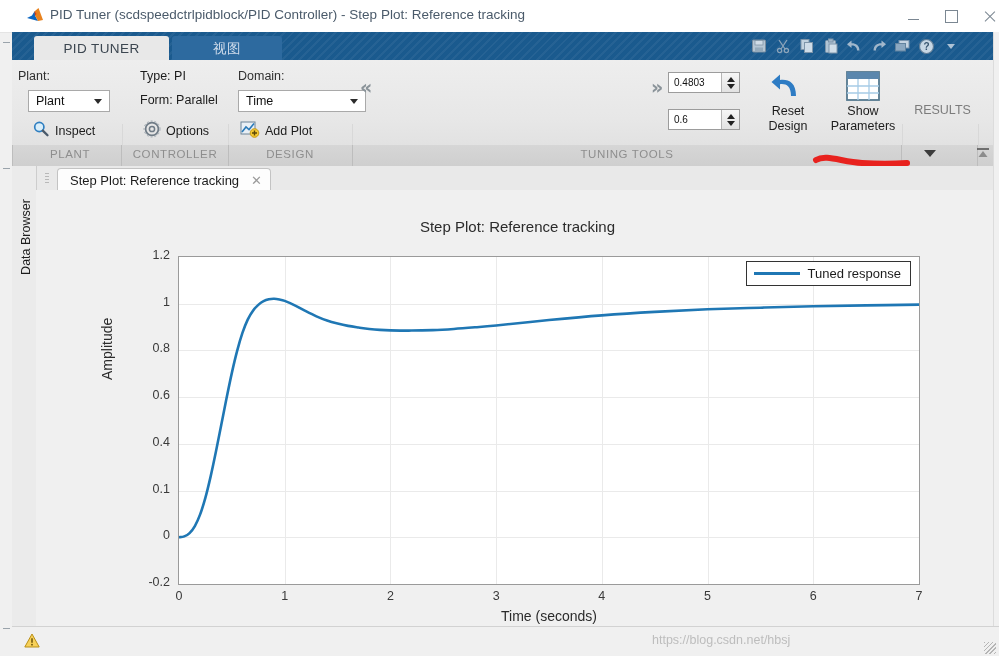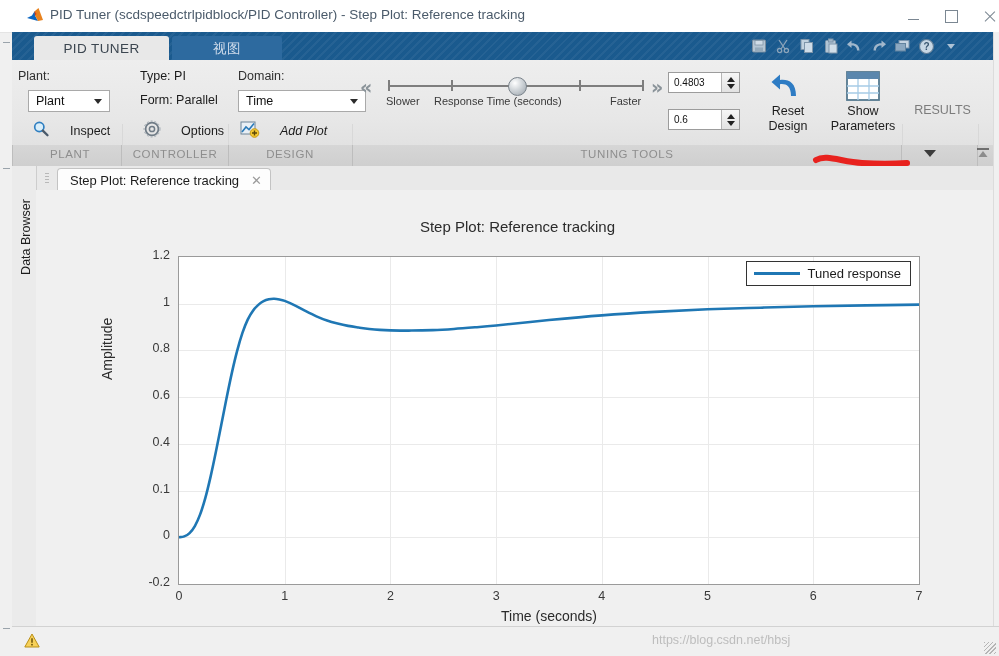--- a/index.html
+++ b/index.html
@@ -119,21 +119,21 @@
     display:flex; align-items:center; font-size:12.5px; color:#111;
     box-sizing: border-box;
   }
   .combo .cb-text { padding-left: 7px; flex:1; white-space:nowrap;}
   .combo .cb-arrow {
     width: 0; height: 0; margin-right: 7px;
     border-left: 4.5px solid transparent; border-right: 4.5px solid transparent;
     border-top: 5px solid #2b2b2b;
   }
   .cmdbtn {
-    position:absolute; display:flex; align-items:center; gap:20px;
+    position:absolute; display:flex; align-items:center; gap:5px;
     font-size:12.5px; color:#1c1c1c; white-space:nowrap;
   }
 
   
   .spin {
     position:absolute; width:72px; height:21px; background:#fff;
     border:1px solid #9c9c9c; box-sizing:border-box;
     display:flex; align-items:center;
   }
   .spin .sp-val { padding-left:5px; font-size:10px; color:#111; flex:1;}
@@ -387,49 +387,37 @@
       </span>
       <span>Options</span>
     </div>
     <div class="grp-sep-body" style="left:216px;"></div>
 
     <div class="lbl" style="left:226px; top:9px;">Domain:</div>
     <div class="combo" style="left:226px; top:30px; width:128px; height:22px;">
       <div class="cb-text">Time</div>
       <div class="cb-arrow"></div>
     </div>
-    <div class="cmdbtn" style="left:228px; top:60px;font-style:italic;">
+    <div class="cmdbtn" style="left:228px; top:60px;">
       <span>
         <svg width="20" height="18" viewBox="0 0 20 18">
           <rect x="1" y="2" width="14" height="12" fill="#e9eff5" stroke="#6d8497"></rect>
           <path d="M2 12 L6 7 L9 9.5 L14 3.5" stroke="#2a7ab8" stroke-width="1.6" fill="none"></path>
           <circle cx="14.5" cy="13" r="4.3" fill="#f4c832" stroke="#c79a16"></circle>
           <path d="M14.5 10.5 L14.5 15.5 M12 13 L17 13" stroke="#5a4708" stroke-width="1.4"></path>
         </svg>
       </span>
       <span>Add Plot</span>
       <span class="cb-arrow" style="position:relative; margin-right:0;"></span>
     </div>
     <div class="grp-sep-body" style="left:340px;"></div>
 
     <div class="chev" style="left:348px; top:16px;">«</div>
     <div class="chev" style="left:639px; top:16px;">»</div>
 
-    <div class="slider-wrap" style="left:376px; top:25px; width:256px; height:24px;">
-      <div class="sl-line" style="left:0; width:256px;"></div>
-      <div class="sl-tick" style="left:0;"></div>
-      <div class="sl-tick" style="left:63px;"></div>
-      <div class="sl-tick" style="left:127px;"></div>
-      <div class="sl-tick" style="left:191px;"></div>
-      <div class="sl-tick" style="left:254px;"></div>
-      <div class="sl-knob" style="left:120px;"></div>
-      <div class="sl-cap" style="left:-2px; top:10px;">Slower</div>
-      <div class="sl-cap" style="left:46px; top:10px;">Response Time (seconds)</div>
-      <div class="sl-cap" style="left:222px; top:10px;">Faster</div>
-    </div>
 
 
     <div class="spin" style="left:656px; top:12px;">
       <div class="sp-val">0.4803</div>
       <div class="sp-btns">
         <div class="sp-up"></div>
         <div class="sp-dn"></div>
       </div>
     </div>
     <div class="spin" style="left:656px; top:49px;">

